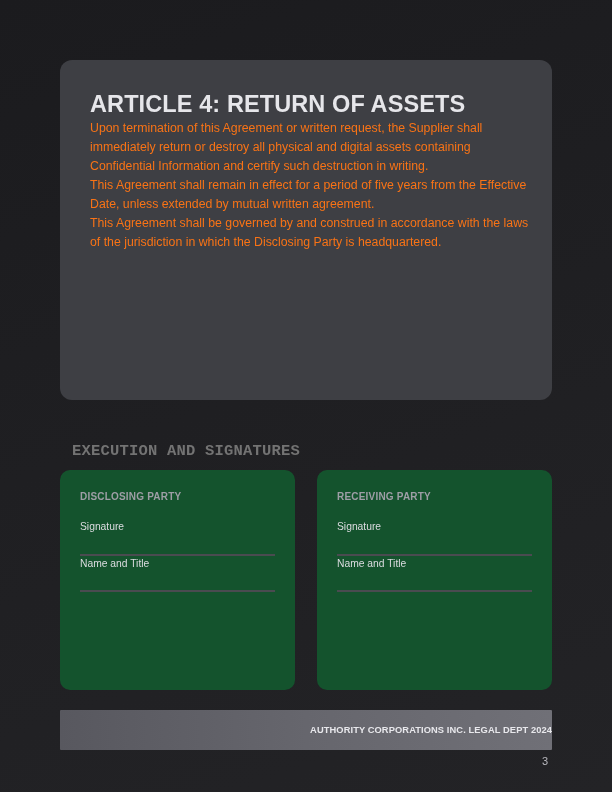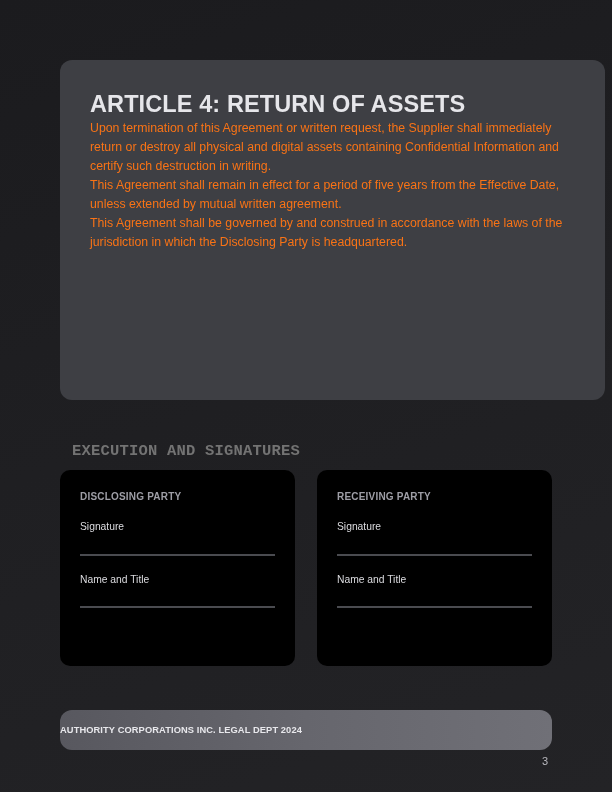--- a/index.html
+++ b/index.html
@@ -11,21 +11,21 @@
       height: 792px;
       background: linear-gradient(160deg, #1b1b1e 0%, #202023 60%, #232326 100%);
       position: relative;
       overflow: hidden;
       font-family: "Liberation Sans", sans-serif;
     }
     .articles-card {
       position: absolute;
       left: 60px;
       top: 60px;
-      width: 545px;
+      width: 492px;
       height: 340px;
       background: #3e3f44;
       border-radius: 12px;
       box-sizing: border-box;
       padding: 30px 22px 0 30px;
     }
     .article-heading {
       margin: 0;
       font-family: "Liberation Sans", sans-serif;
       font-weight: bold;
@@ -52,40 +52,40 @@
       font-family: Liberation Mono, monospace;
       font-weight: bold;
       font-size: 15.5px;
       color: #737373;
       letter-spacing: 0.2px;
     }
     .party-card {
       position: absolute;
       top: 470px;
       width: 235px;
-      height: 196px;
-      background: #000000;
+      height: 220px;
+      background: #14532d;
       border-radius: 10px;
       box-sizing: border-box;
       padding: 20px 20px 0 20px;
     }
     .party-card.left { left: 60px; }
     .party-card.right { left: 317px; }
     .party-title {
       margin: 0;
       font-family: "Liberation Sans", sans-serif;
       font-weight: bold;
       font-size: 10px;
       color: #9e9ea6;
       letter-spacing: 0.2px;
       height: 14px;
       line-height: 14px;
     }
     .sig-field {
-      margin-top: 16px;
+      margin-top: 0;
       height: 36px;
       border-bottom: 2px solid #4a4b50;
       box-sizing: border-box;
       position: relative;
     }
     .sig-field.first { margin-top: 17px; height: 35px; }
     .sig-label {
       position: absolute;
       top: 2px;
       left: 0;
@@ -94,25 +94,25 @@
       color: #dcdce0;
     }
     .sig-field.first .sig-label { top: 0; }
 
     .footer-bar {
       position: absolute;
       left: 60px;
       top: 710px;
       width: 492px;
       height: 40px;
-      border-radius: 12px;
+      border-radius: 1px;
       background: linear-gradient(90deg, #58585f 0%, #66666d 50%, #707077 100%);
       display: flex;
       align-items: center;
-      justify-content: flex-start;
+      justify-content: flex-end;
     }
     .footer-text {
       font-family: "Liberation Sans", sans-serif;
       font-weight: bold;
       font-size: 9.3px;
       color: #e8e8ec;
       letter-spacing: 0.1px;
     }
     .page-number {
       position: absolute;

